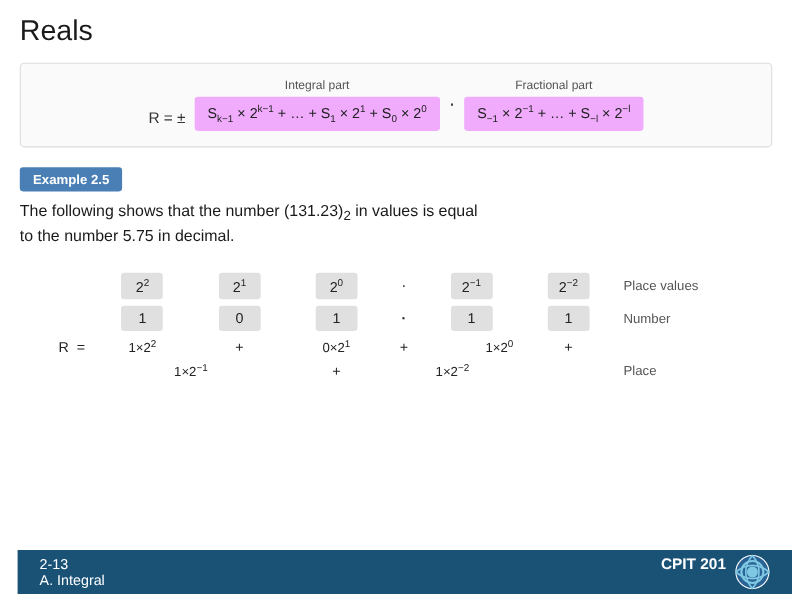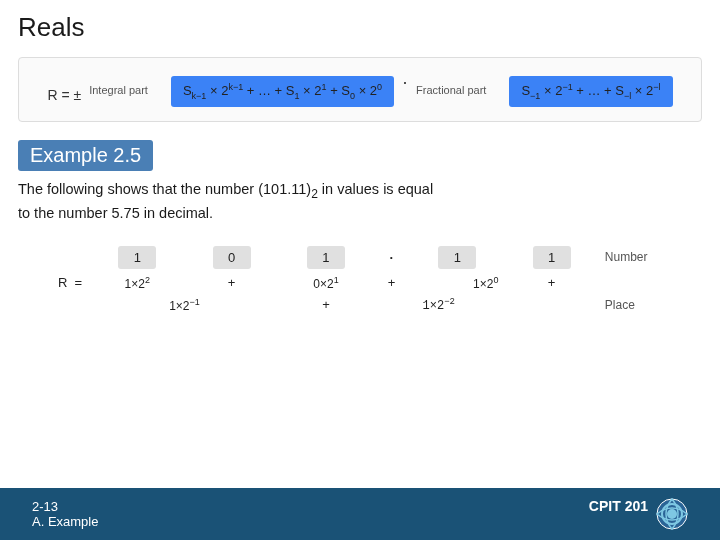--- a/index.html
+++ b/index.html
@@ -32,57 +32,56 @@
 
     .formula-inner {
       display: flex;
       align-items: flex-end;
       gap: 8px;
       font-size: 13px;
     }
 
     .formula-group {
       display: flex;
-      flex-direction: row;
+      flex-direction: column;
       align-items: center;
     }
 
     .formula-label {
       font-size: 11px;
       color: #555;
       margin-bottom: 4px;
     }
 
     .formula-box {
-      background: #3b82f6;
+      background: #f0abfc;
       border-radius: 3px;
       padding: 6px 12px;
       font-size: 13px;
       color: #222;
       white-space: nowrap;
-      margin-left: 23px;
     }
 
     .formula-dot {
       font-size: 18px;
       color: #333;
       padding-bottom: 14px;
     }
 
     .r-equals {
       font-size: 14px;
       color: #333;
       padding-bottom: 4px;
     }
 
     .example-badge {
       background: #4a7fb5;
       color: #fff;
-      font-size: 20px;
-      font-weight: normal;
+      font-size: 12px;
+      font-weight: bold;
       padding: 4px 12px;
       border-radius: 3px;
       margin: 18px 18px 8px 18px;
       display: inline-block;
     }
 
     .example-text {
       margin: 0 18px;
       font-size: 14.5px;
       color: #1a1a1a;
@@ -131,28 +130,28 @@
 
     .dot-cell {
       font-size: 18px;
       font-weight: bold;
       vertical-align: middle;
     }
 
     .footer {
       position: absolute;
       bottom: 0;
-      left: 0;
+      left: 16px;
       right: 0;
-      height: 52px;
+      height: 40px;
       background: #1a5276;
       display: flex;
       align-items: center;
       justify-content: space-between;
-      padding: 0 32px;
+      padding: 0 20px;
     }
 
     .footer-left {
       color: #fff;
       font-size: 13px;
     }
 
     .footer-right {
       display: flex;
       align-items: flex-start;
@@ -201,29 +200,39 @@
       </div>
     </div>
   </div>
 </div>
 
 
 <div class="example-badge">Example 2.5</div>
 
 
 <div class="example-text">
-  <span>The following shows that the number (101.11)</span><sub>2</sub><span> in values is equal</span><br>
+  <span>The following shows that the number (131.23)</span><sub>2</sub><span> in values is equal</span><br>
   <span>to the number 5.75 in decimal.</span>
 </div>
 
 
 <div class="table-section">
   <table class="place-table">
 
     <tbody>
+        <tr>
+      <td class="row-label"></td>
+      <td><span class="cell-box">2<span class="sup">2</span></span></td>
+      <td><span class="cell-box">2<span class="sup">1</span></span></td>
+      <td><span class="cell-box">2<span class="sup">0</span></span></td>
+      <td>·</td>
+      <td><span class="cell-box">2<span class="sup">−1</span></span></td>
+      <td><span class="cell-box">2<span class="sup">−2</span></span></td>
+      <td class="side-label">Place values</td>
+    </tr>
 
     <tr>
       <td class="row-label"></td>
       <td><span class="cell-box row-values">1</span></td>
       <td><span class="cell-box row-values">0</span></td>
       <td><span class="cell-box row-values">1</span></td>
       <td class="dot-cell">·</td>
       <td><span class="cell-box row-values">1</span></td>
       <td><span class="cell-box row-values">1</span></td>
       <td class="side-label">Number</td>
@@ -236,33 +245,33 @@
       <td style="font-size:12px;">0×2<span class="sup">1</span></td>
       <td>+</td>
       <td style="font-size:12px;text-align:right;">1×2<span class="sup">0</span></td>
       <td>+</td>
       <td class="side-label"></td>
     </tr>
     <tr>
       <td class="row-label"></td>
       <td colspan="2" style="font-size:12px;">1×2<span class="sup">−1</span></td>
       <td>+</td>
-      <td colspan="2" style="font-size:12px;font-family:Liberation Mono, monospace;">1×2<span class="sup">−2</span></td>
+      <td colspan="2" style="font-size:12px;">1×2<span class="sup">−2</span></td>
       <td></td>
       <td class="side-label">Place</td>
     </tr>
   </tbody>
     </table>
 </div>
 
 
 <div class="footer">
   <div class="footer-left">
     <span>2-13</span><br>
-    <span>A. Example</span>
+    <span>A. Integral</span>
   </div>
   <div class="footer-right">
     <span class="footer-cpit">CPIT 201</span>
     <svg class="logo-svg" viewBox="0 0 32 32">
       <circle cx="16" cy="16" r="15" fill="#2a6496" stroke="#fff" stroke-width="1"></circle>
       <circle cx="16" cy="16" r="10" fill="none" stroke="#7ec8e3" stroke-width="2"></circle>
       <circle cx="16" cy="16" r="5" fill="#7ec8e3"></circle>
       <path d="M16 1 Q22 8 22 16 Q22 24 16 31 Q10 24 10 16 Q10 8 16 1Z" fill="none" stroke="#7ec8e3" stroke-width="1.5"></path>
       <path d="M1 16 Q8 10 16 10 Q24 10 31 16 Q24 22 16 22 Q8 22 1 16Z" fill="none" stroke="#7ec8e3" stroke-width="1.5"></path>
     </svg>

